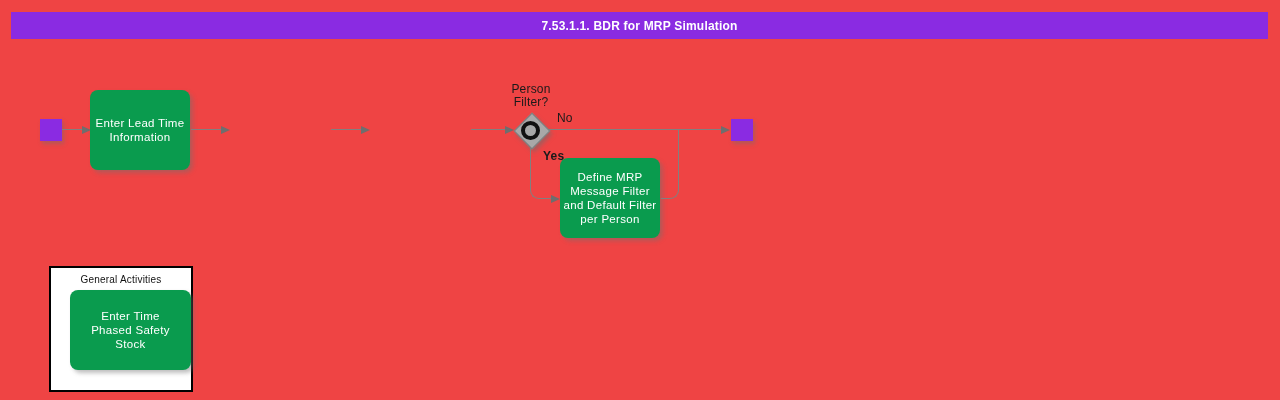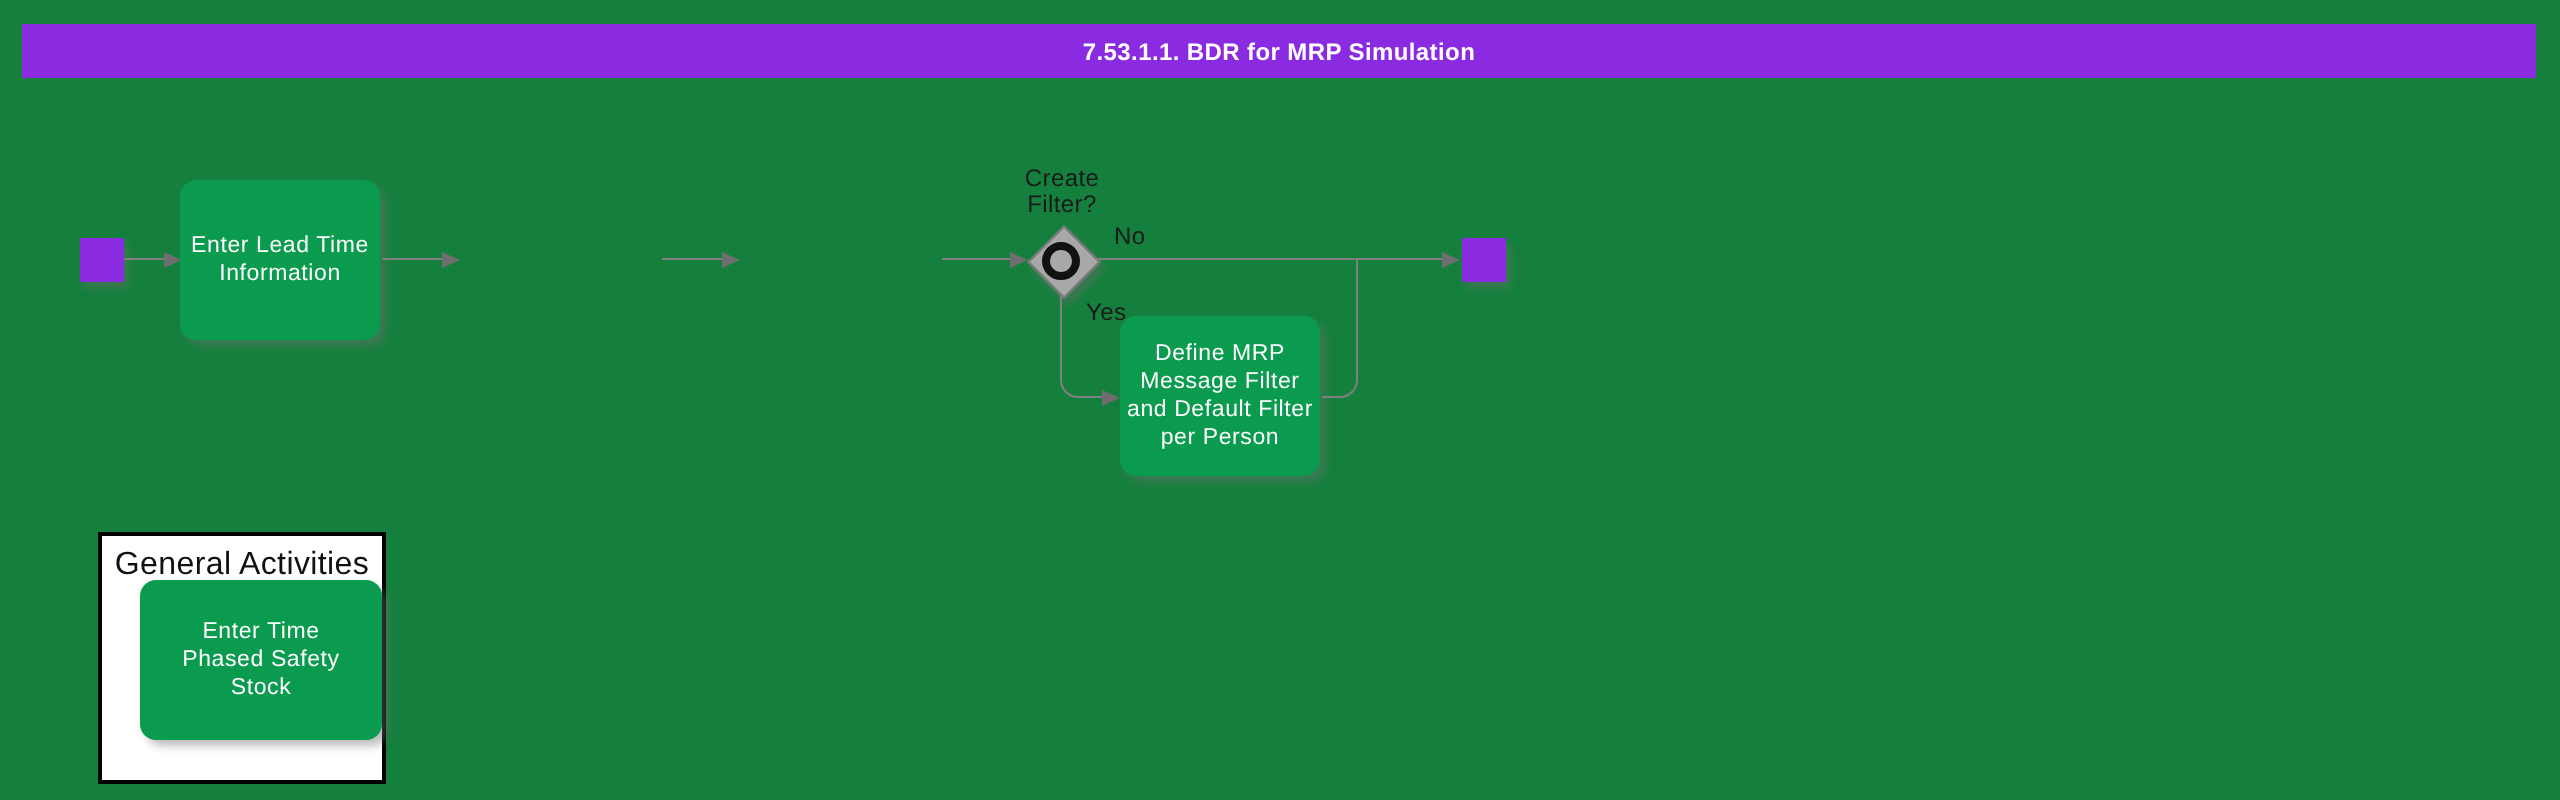--- a/index.html
+++ b/index.html
@@ -1,17 +1,17 @@
 <!DOCTYPE html>
 <html><head>
 <meta charset="utf-8">
 <style>
   html,body{margin:0;padding:0;background:#ffffff;}
   .canvas{
-    position:relative;width:1280px;height:400px;background:#15803d;overflow:hidden;
+    position:relative;width:1280px;height:400px;background:#ef4444;overflow:hidden;
     font-family:"Liberation Sans","DejaVu Sans",sans-serif;
   }
   
   .title-bar{
     position:absolute;left:11px;top:12px;width:1257px;height:27px;
     background:#8a2be2;color:#ffffff;font-size:12px;font-weight:bold;
     display:flex;align-items:center;justify-content:center;letter-spacing:.2px;
   }
   
   .activity{
@@ -57,21 +57,21 @@
     white-space:pre-line;letter-spacing:.2px;
   }
   .flow-label.centered{text-align:center;}
   
   .ga-frame{
     position:absolute;left:49px;top:266px;width:140px;height:122px;
     border:2px solid #000000;background:#ffffff;
   }
   .ga-title{
     position:absolute;left:0;top:6px;width:100%;text-align:center;
-    color:#111111;font-size:16px;letter-spacing:.2px;
+    color:#111111;font-size:10px;letter-spacing:.2px;
   }
   .ga-frame .activity{left:19px;top:22px;}
 </style>
 </head>
 <body>
 
 <div class="canvas">
 
   <div class="title-bar">
     <span>7.53.1.1. BDR for MRP Simulation</span>
@@ -94,30 +94,30 @@
 
 
   <div class="hline" style="left:471px;top:129px;width:34px;"></div>
   <div class="arrowhead" style="left:505px;top:125.5px;"></div>
 
   <div class="diamond-wrap">
     <div class="diamond"></div>
   </div>
   <div class="decision-ring"></div>
 
-  <div class="flow-label centered" style="left:495px;top:83px;width:72px;">Create
+  <div class="flow-label centered" style="left:495px;top:83px;width:72px;">Person
 Filter?</div>
 
   <div class="hline" style="left:548px;top:129px;width:173px;"></div>
   <div class="arrowhead" style="left:721px;top:125.5px;"></div>
   <div class="flow-label" style="left:557px;top:112px;">No</div>
 
   <div class="elbow-bl" style="left:530px;top:147px;width:21px;height:51px;"></div>
   <div class="arrowhead" style="left:551px;top:194.5px;"></div>
-  <div class="flow-label" style="left:543px;top:150px;">Yes</div>
+  <div class="flow-label" style="left:543px;top:150px;font-weight:bold;">Yes</div>
 
   <div class="activity" style="left:560px;top:158px;">Define MRP
 Message Filter
 and Default Filter
 per Person</div>
 
   <div class="elbow-br" style="left:661px;top:130px;width:17px;height:68px;"></div>
 
   <div class="node" style="left:731px;top:119px;"></div>
 

